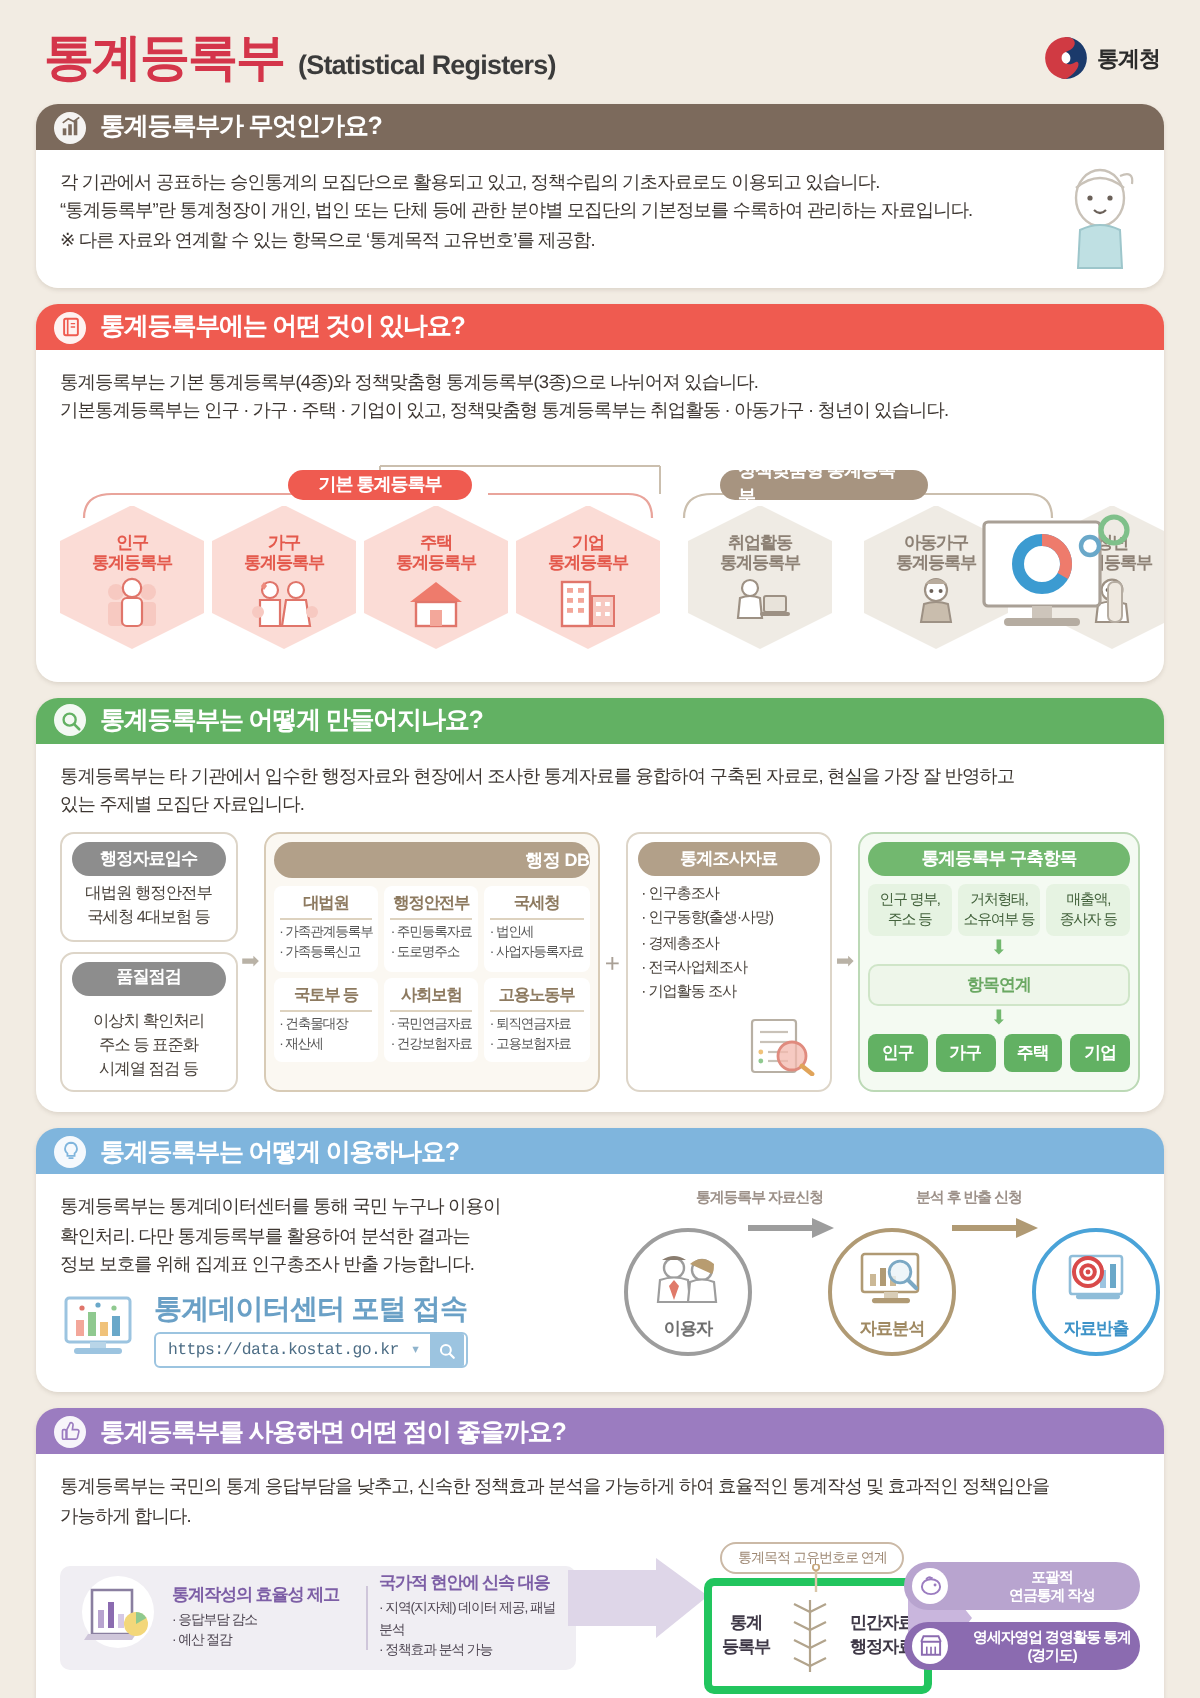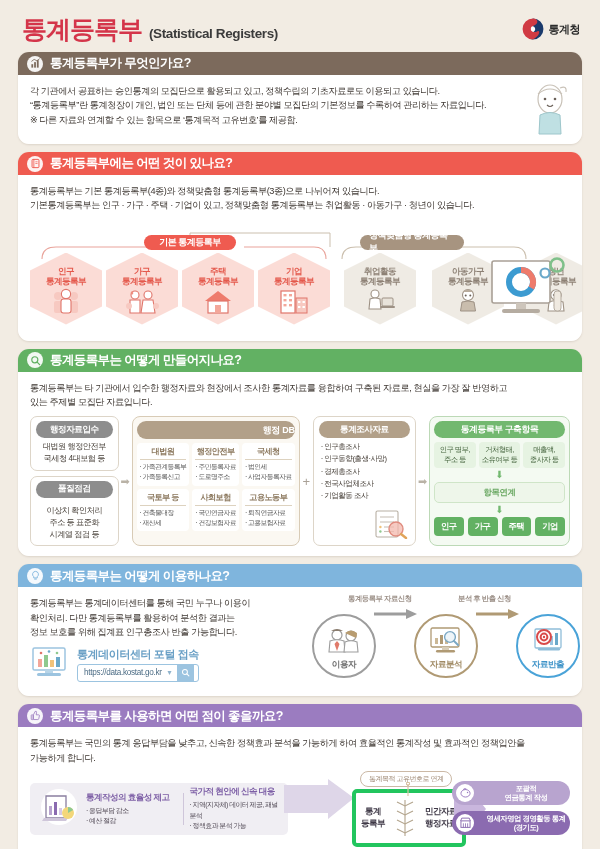--- a/index.html
+++ b/index.html
@@ -84,22 +84,22 @@
   .out-cell{background:#e6f3e2;border-radius:4px;font-size:7.4px;color:#43623c;text-align:center;padding:3px 1px;line-height:1.35;letter-spacing:-.6px;}
   .vdown{text-align:center;color:#72b86f;font-size:10px;line-height:1;margin:2px 0;}
   .link-bar{background:#eef6ea;border:1px solid #cfe5c8;border-radius:5px;text-align:center;font-size:8.4px;color:#6aa862;font-weight:bold;padding:4px 0;letter-spacing:-.4px;}
   .chip-row{display:grid;grid-template-columns:repeat(4,1fr);gap:4px;}
   .chip{background:#62b163;border-radius:4px;color:#fff;font-size:8.4px;font-weight:bold;text-align:center;padding:4px 0;letter-spacing:-.4px;}
 
   
   .s4-wrap{display:flex;gap:8px;}
   .s4-left{flex:0 0 270px;}
   .portal{display:flex;align-items:center;gap:7px;margin-top:7px;}
-  .portal-lbl{font-size:11px;color:#6aa0c6;font-weight:bold;letter-spacing:-.4px;margin-bottom:2px;}
-  .urlbox{display:flex;align-items:center;border:1px solid #9cc4e0;border-radius:3px;overflow:hidden;height:16px;background:#fff;}
+  .portal-lbl{font-size:14px;color:#6aa0c6;font-weight:bold;letter-spacing:-.4px;margin-bottom:2px;}
+  .urlbox{display:flex;align-items:center;border:1px solid #9cc4e0;border-radius:3px;overflow:hidden;height:16px;background:#fff;font-family:Liberation Mono, monospace;}
   .urlbox .u{font-size:8.2px;color:#4d6d85;padding:0 6px;letter-spacing:-.3px;}
   .urlbox .cv{color:#8fb3cc;font-size:8px;padding-right:5px;}
   .urlbox .sb{width:17px;height:100%;background:#9cc4e0;display:flex;align-items:center;justify-content:center;}
   .s4-right{flex:1;position:relative;height:92px;}
   .flowlbl{position:absolute;font-size:7.4px;letter-spacing:-.5px;font-weight:bold;}
   .circ{position:absolute;top:18px;width:64px;height:64px;border-radius:50%;border:2.5px solid #b9b9b9;
         display:flex;flex-direction:column;align-items:center;justify-content:flex-end;box-sizing:border-box;}
   .circ .cl{font-size:8.6px;font-weight:bold;margin-bottom:5px;letter-spacing:-.5px;}
 
   

